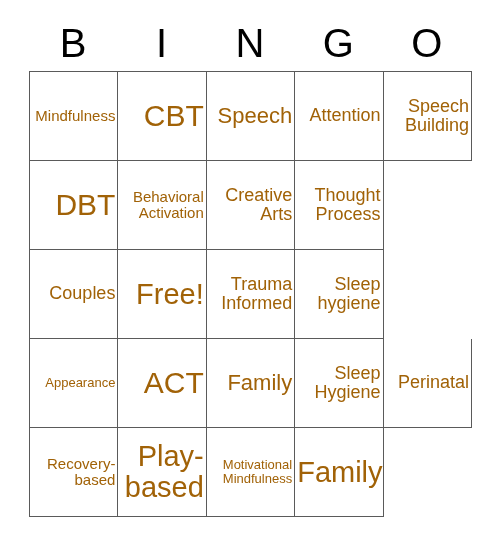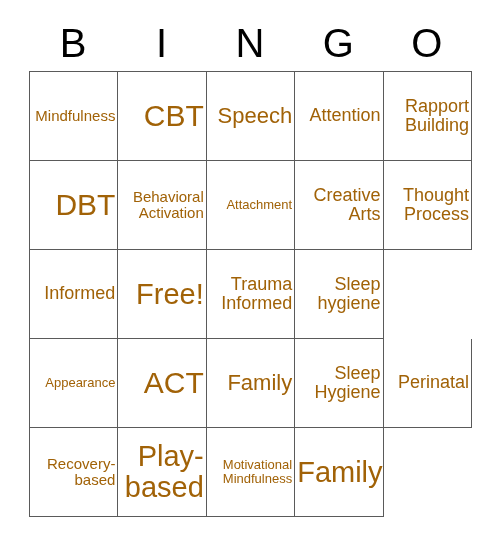--- a/index.html
+++ b/index.html
@@ -109,45 +109,42 @@
       <div class="cell">
           <span class="cell-text fs-xxl">CBT</span>
         </div>
       <div class="cell">
           <span class="cell-text fs-lg">Speech</span>
         </div>
       <div class="cell">
           <span class="cell-text fs-md">Attention</span>
         </div>
       <div class="cell">
-          <span class="cell-text fs-md">Rapport Building</span>
+          <span class="cell-text fs-md">Speech Building</span>
         </div>
     </div>
 
     <div class="grid-row">
       <div class="cell">
           <span class="cell-text fs-xxl">DBT</span>
         </div>
       <div class="cell">
           <span class="cell-text fs-sm">Behavioral Activation</span>
         </div>
       <div class="cell">
-          <span class="cell-text fs-xs">Attachment</span>
-        </div>
-      <div class="cell">
           <span class="cell-text fs-md">Creative Arts</span>
         </div>
       <div class="cell">
           <span class="cell-text fs-md">Thought Process</span>
         </div>
     </div>
 
     <div class="grid-row">
       <div class="cell">
-          <span class="cell-text fs-md">Informed</span>
+          <span class="cell-text fs-md">Couples</span>
         </div>
       <div class="cell">
           <span class="cell-text fs-xl">Free!</span>
         </div>
       <div class="cell">
           <span class="cell-text fs-md">Trauma Informed</span>
         </div>
       <div class="cell">
           <span class="cell-text fs-md">Sleep hygiene</span>
         </div>

